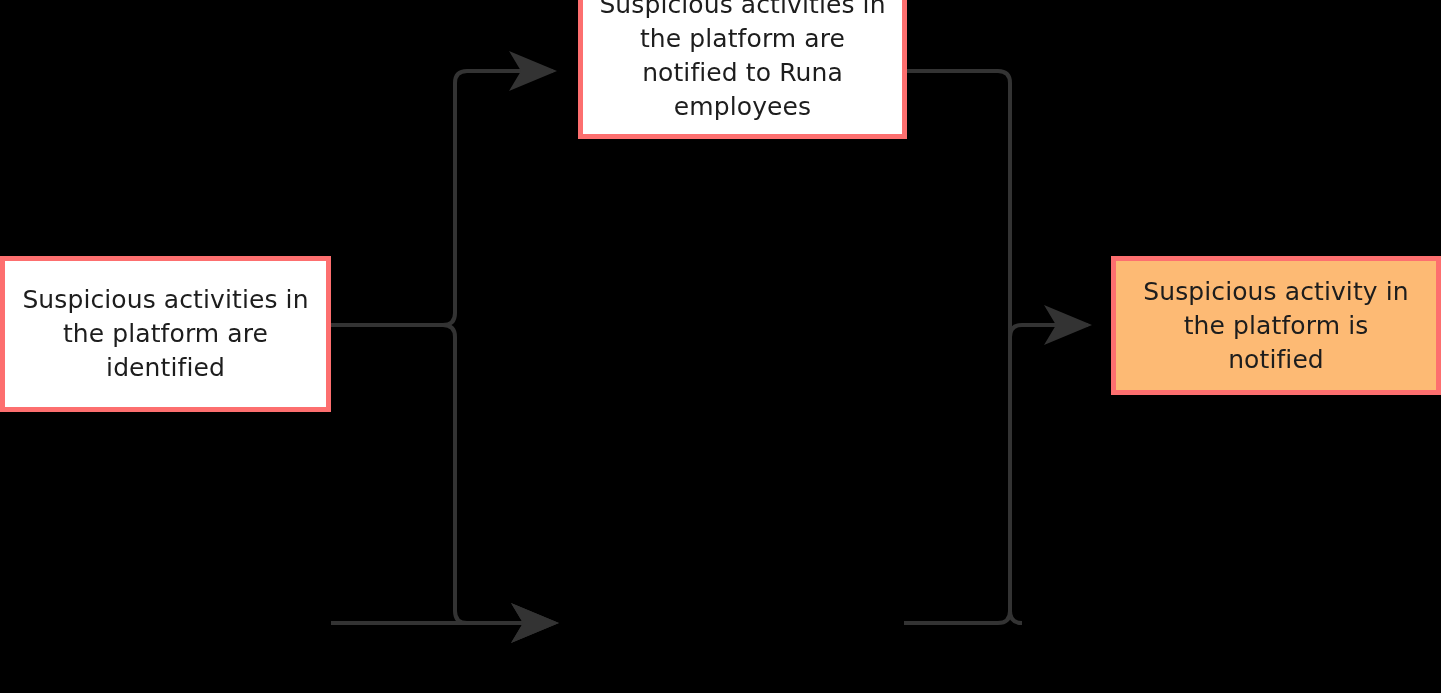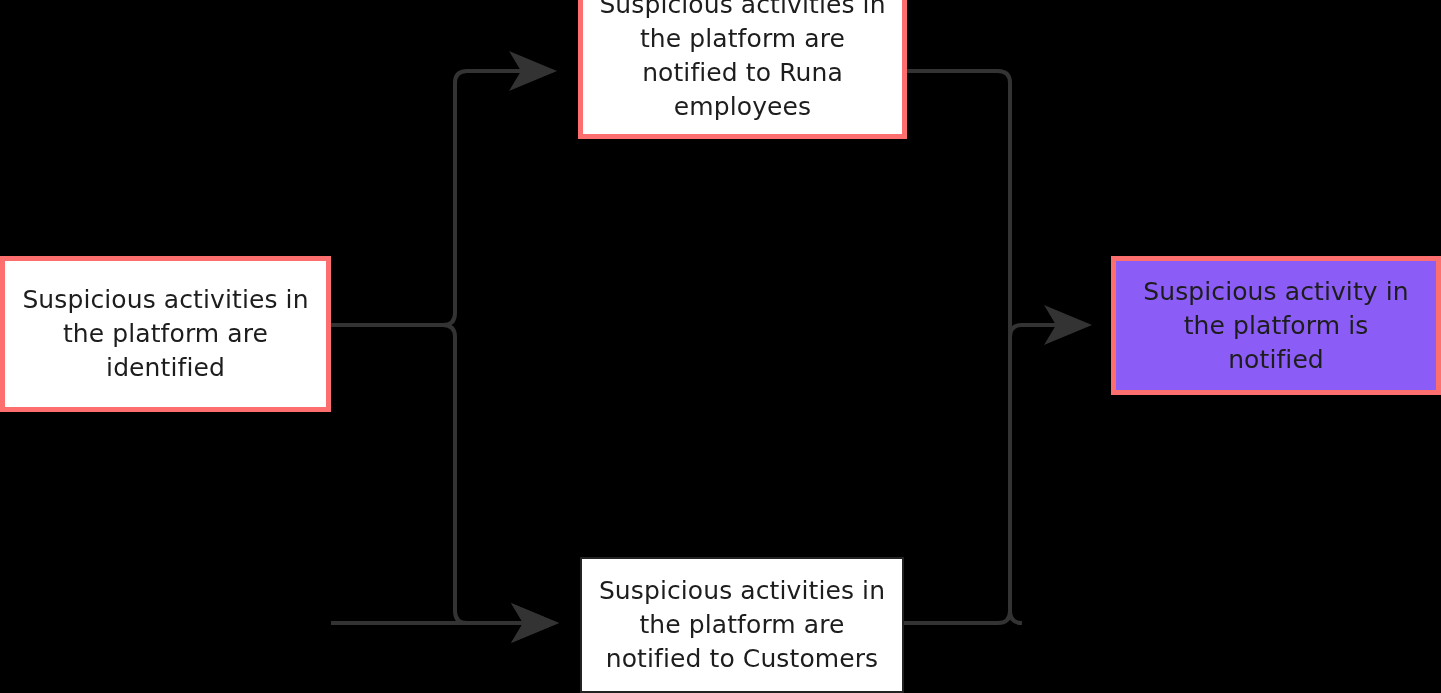--- a/index.html
+++ b/index.html
@@ -40,21 +40,21 @@
     line-height: 34px;
     color: #1d1d1d;
     letter-spacing: 0.1px;
     white-space: pre-line;
   }
   .node-red {
     background: #ffffff;
     border: 5px solid #fd6f6f;
   }
   .node-green {
-    background: #8b5cf6;
+    background: #fdba74;
     border: 5px solid #fd6f6f;
   }
   .node-plain {
     background: #ffffff;
     border: 2px solid #232323;
   }
   
   #node-identified   { left: 0px;    top: 256px; width: 331px; height: 156px; }
   #node-runa         { left: 578px;  top: -27px; width: 329px; height: 166px; }
   #node-notified     { left: 1111px; top: 256px; width: 330px; height: 139px; }
@@ -86,21 +86,18 @@
 
   <div class="node node-red" id="node-identified">
     <span class="node-label">Suspicious activities in the platform are identified</span>
   </div>
 
   <div class="node node-red" id="node-runa">
     <span class="node-label">Suspicious activities in the platform are notified to Runa employees</span>
   </div>
 
 
-  <div class="node node-plain" id="node-customers">
-    <span class="node-label">Suspicious activities in the platform are notified to Customers</span>
-  </div>
 
   <div class="node node-green" id="node-notified">
     <span class="node-label">Suspicious activity in the platform is notified</span>
   </div>
 
 </div>
 
 </body></html>

